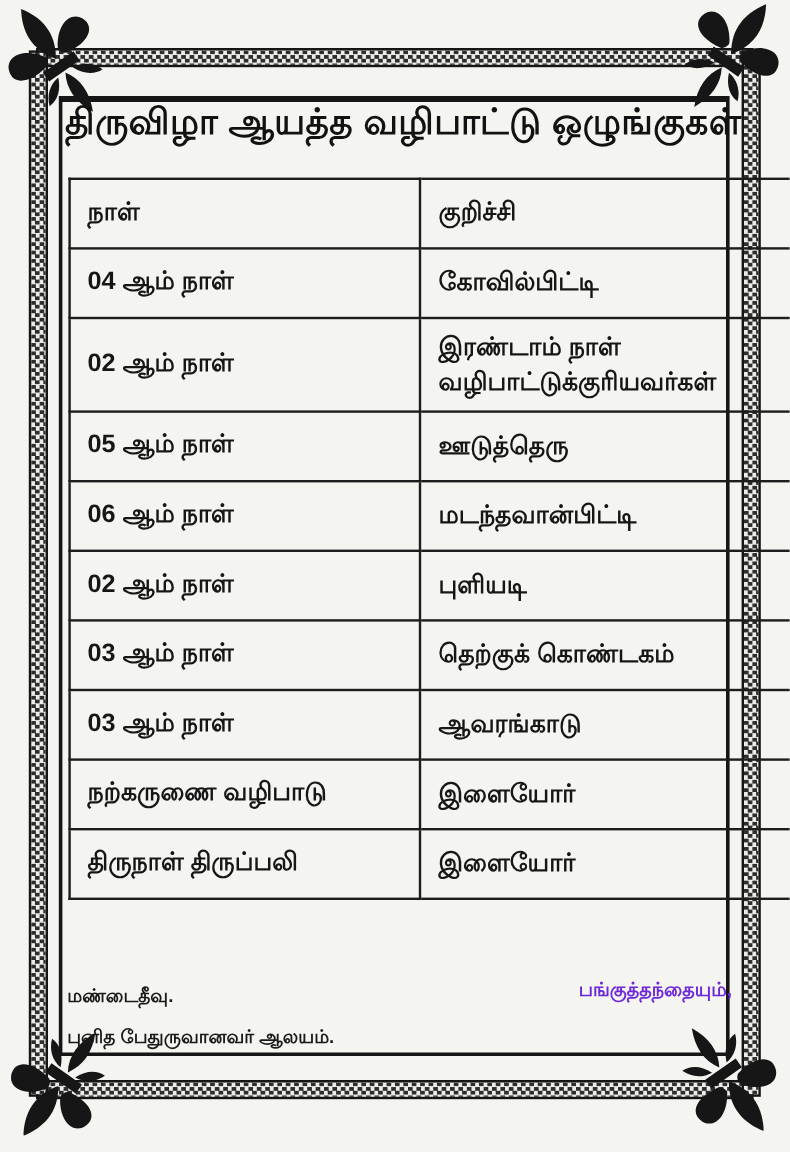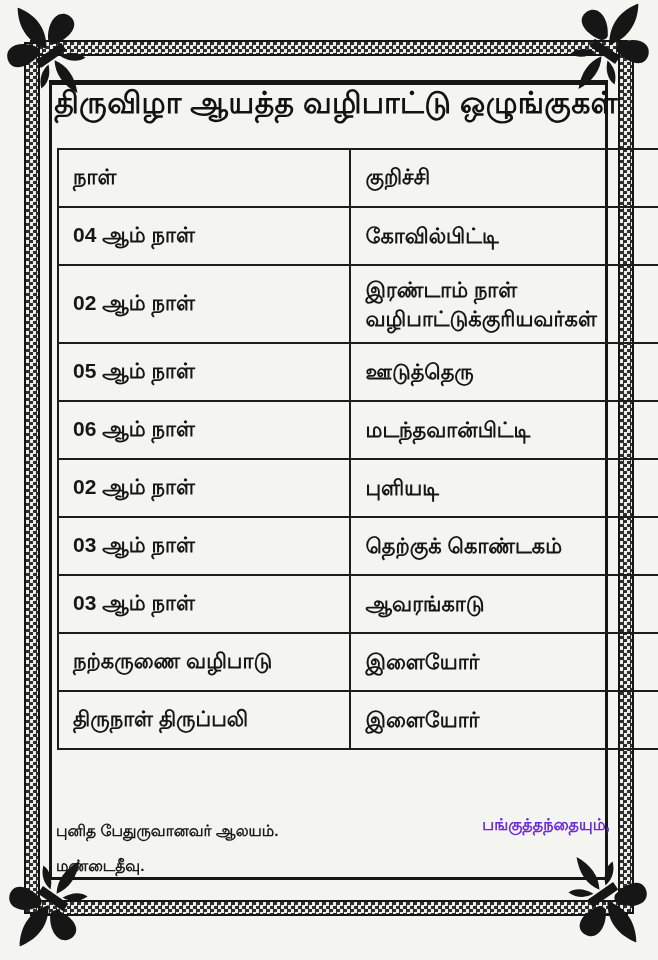--- a/index.html
+++ b/index.html
@@ -178,20 +178,20 @@
       <td class="assn">இளையோர்</td>
     </tr>
     <tr>
       <td>திருநாள் திருப்பலி</td>
       <td class="assn">இளையோர்</td>
     </tr>
   </tbody>
     </table>
 
   <div class="footer-left">
+    <div>மண்டைதீவு.</div>
     <div>புனித பேதுருவானவர் ஆலயம்.</div>
-    <div>மண்டைதீவு.</div>
   </div>
   <div class="footer-right">
     <div>பங்குத்தந்தையும்,</div>
   </div>
 
 </div>
 
 </body></html>

